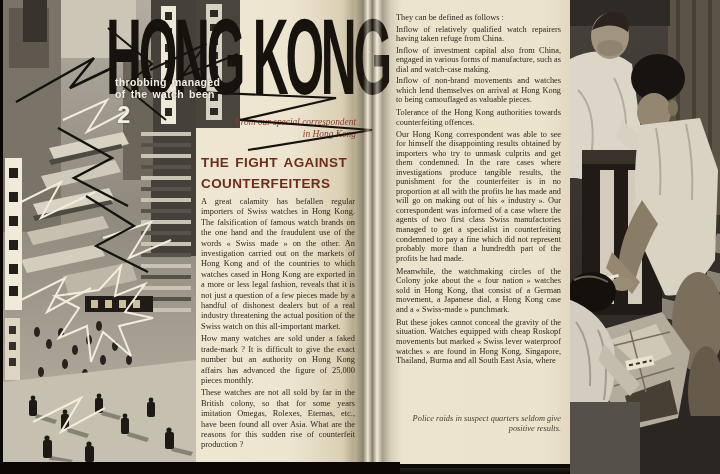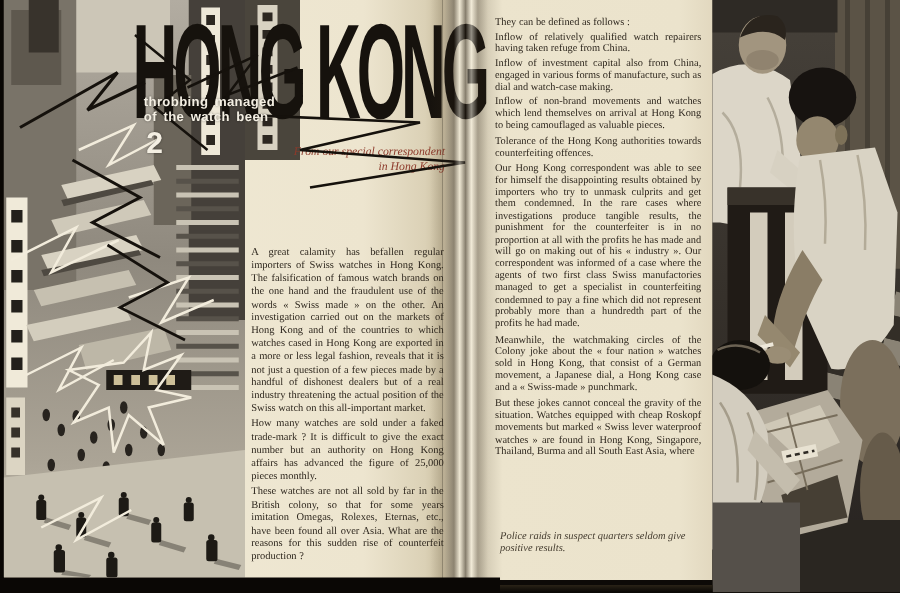--- a/index.html
+++ b/index.html
@@ -35,21 +35,21 @@
   .byline{position:absolute;left:224px;top:117px;width:132px;z-index:3;text-align:right;
     font-style:italic;font-size:9.4px;line-height:11.5px;color:#8d3a2b;}
   .heading{position:absolute;left:201px;top:152px;z-index:3;
     font-family:"Liberation Sans",sans-serif;font-weight:700;font-size:13.5px;line-height:21px;
     letter-spacing:.4px;word-spacing:2px;color:#6f2b1b;}
   .col{position:absolute;z-index:3;color:#2e271e;}
   .col p{margin:0 0 2px;text-align:justify;text-align-last:left;}
   .col-left{left:201px;top:197px;width:154px;font-size:8.4px;line-height:10.4px;}
   .col-right{left:396px;top:13px;width:165px;font-size:8.3px;line-height:9.55px;}
   .col-right p.gap{margin-top:3.5px;}
-  .caption{position:absolute;left:400px;top:424px;width:161px;z-index:3;
+  .caption{position:absolute;left:400px;top:414px;width:161px;z-index:3;text-align:right;
     font-style:italic;font-size:8.4px;line-height:10px;color:#463e31;}
 </style>
 </head>
 <body>
 
 <div class="book">
 
   <div class="page page-left"></div>
   <div class="page page-right"></div>
 
@@ -223,20 +223,22 @@
     <div>throbbing managed</div>
     <div>of the watch been</div>
   </div>
   <div class="issue-no">2</div>
   <div class="byline">
     <div>From our special correspondent</div>
     <div>in Hong Kong</div>
   </div>
 
   <div class="heading">
+    <div>THE FIGHT AGAINST</div>
+    <div>COUNTERFEITERS</div>
   </div>
   <div class="col col-left">
     <p>A great calamity has befallen regular importers of Swiss watches in Hong Kong. The falsification of famous watch brands on the one hand and the fraudulent use of the words « Swiss made » on the other. An investigation carried out on the markets of Hong Kong and of the countries to which watches cased in Hong Kong are exported in a more or less legal fashion, reveals that it is not just a question of a few pieces made by a handful of dishonest dealers but of a real industry threatening the actual position of the Swiss watch on this all-important market.</p>
     <p>How many watches are sold under a faked trade-mark ? It is difficult to give the exact number but an authority on Hong Kong affairs has advanced the figure of 25,000 pieces monthly.</p>
     <p>These watches are not all sold by far in the British colony, so that for some years imitation Omegas, Rolexes, Eternas, etc., have been found all over Asia. What are the reasons for this sudden rise of counterfeit production ?</p>
   </div>
 
   <div class="col col-right">
     <p>They can be defined as follows :</p>
     <p>Inflow of relatively qualified watch repairers having taken refuge from China.</p>

